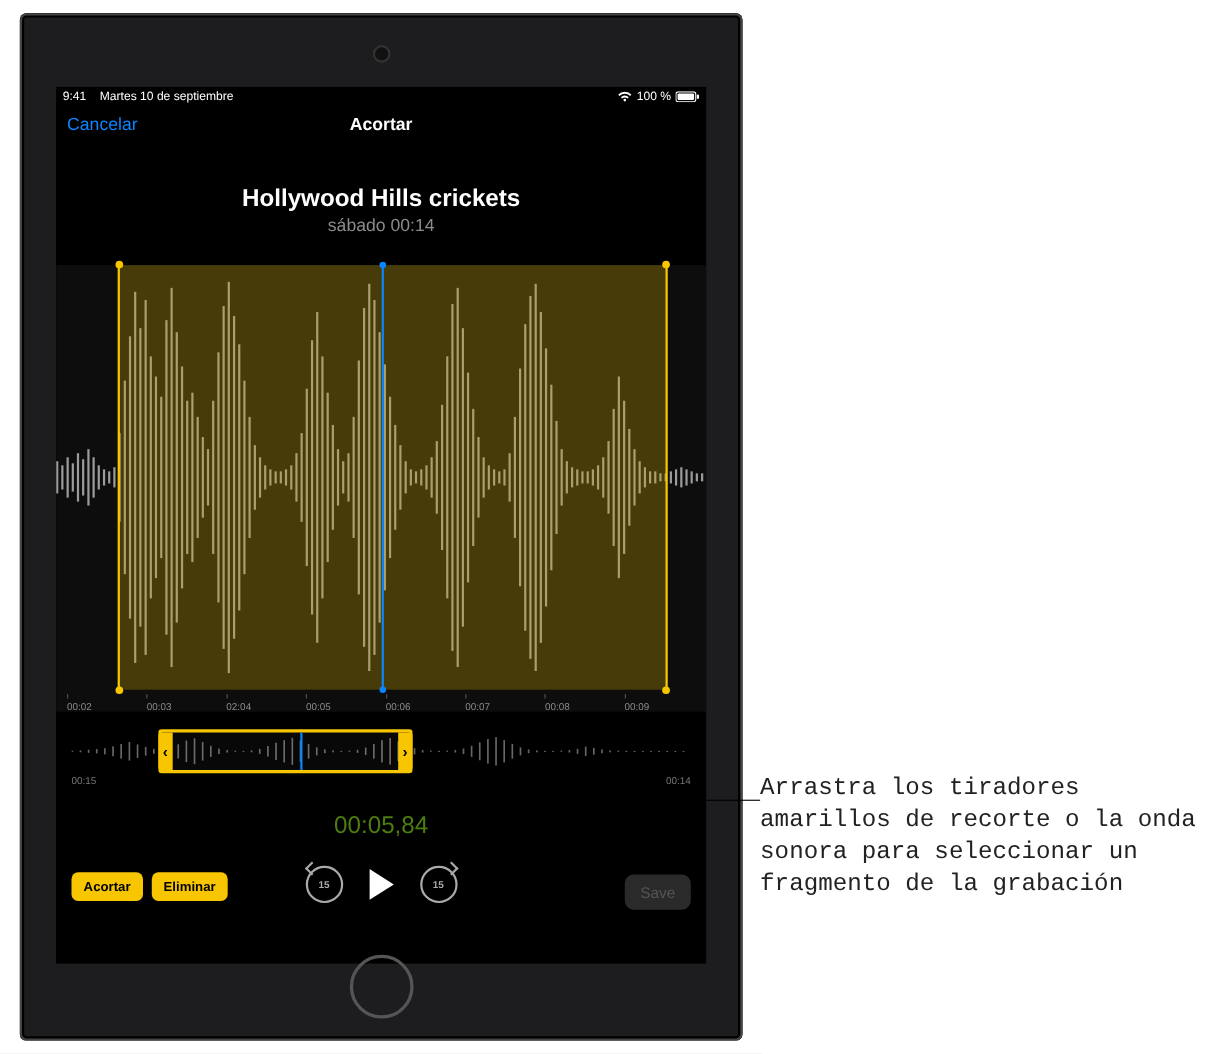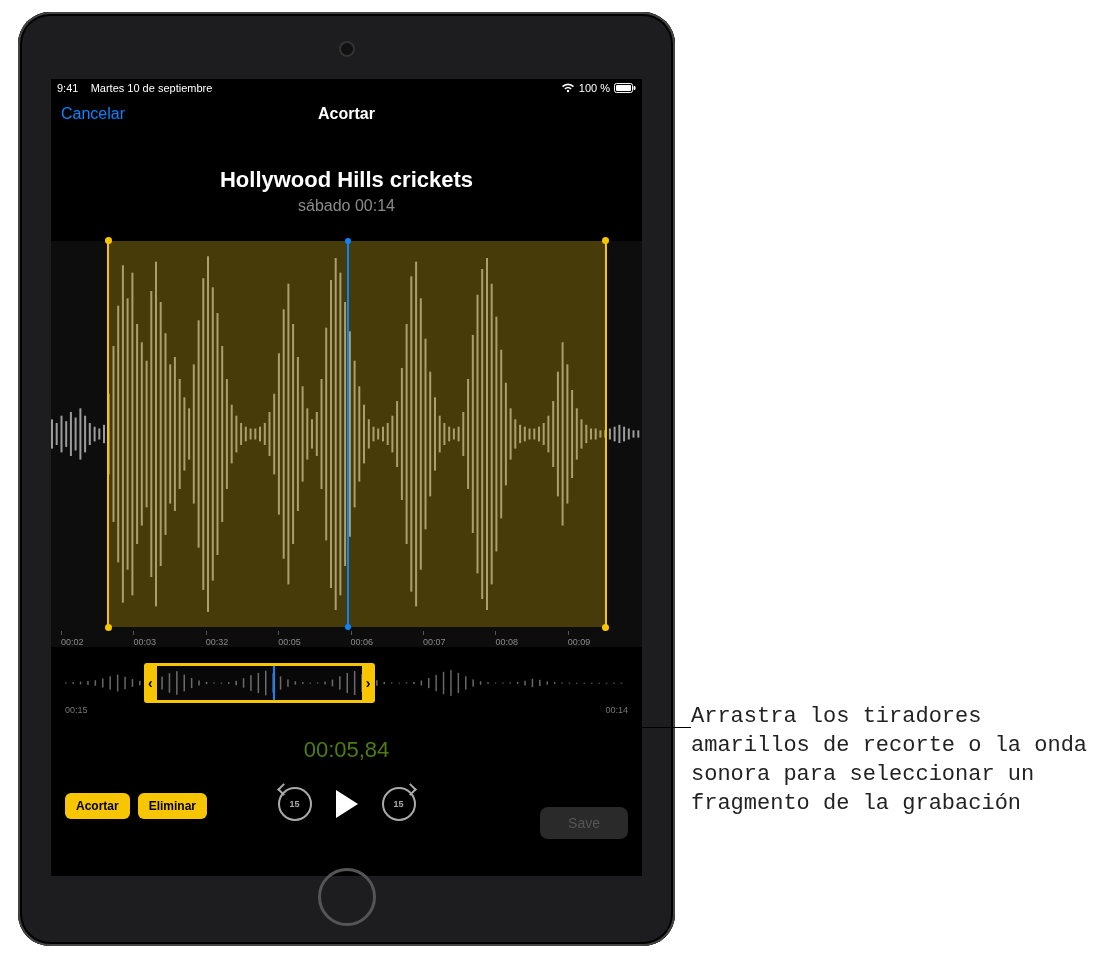--- a/index.html
+++ b/index.html
@@ -1,18 +1,18 @@
 <!DOCTYPE html>
 <html><head>
 <meta charset="utf-8">
 <style>
   html,body{margin:0;padding:0;background:#fff;font-family:-apple-system,Helvetica,Arial,sans-serif;}
   .stage{position:relative;width:1104px;height:958px;}
   
-  .ipad{position:absolute;left:18px;top:12px;width:657px;height:934px;border-radius:32px;
+  .ipad{position:absolute;left:18px;top:12px;width:657px;height:934px;border-radius:6px;
         background:#1d1d1f;box-shadow:0 0 0 2px #444 inset, 0 0 0 4px #000 inset;}
   .camera{position:absolute;left:50%;top:29px;width:12px;height:12px;border-radius:50%;
           background:#111;border:2px solid #333;transform:translateX(-50%);}
   .homebtn{position:absolute;left:50%;bottom:20px;width:52px;height:52px;border-radius:50%;
            border:3px solid #555;background:transparent;transform:translateX(-50%);}
   .screen{position:absolute;left:33px;top:67px;width:591px;height:797px;background:#000;
           overflow:hidden;}
   
   .statusbar{position:relative;height:20px;color:#fff;font-size:11px;}
   .sb-left{position:absolute;left:6px;top:3px;}
@@ -56,22 +56,22 @@
         font-size:12px;font-weight:600;cursor:pointer;}
   .center-ctrls{position:absolute;left:50%;top:0;transform:translateX(-50%);
                 display:flex;align-items:center;gap:24px;}
   .skip{width:30px;height:30px;border:2px solid #aaa;border-radius:50%;position:relative;cursor:pointer;
         display:flex;align-items:center;justify-content:center;color:#aaa;font-size:9px;font-weight:700;}
   .skip::before{content:"";position:absolute;width:7px;height:7px;border-top:2px solid #aaa;}
   .skip.back::before{border-left:2px solid #aaa;transform:rotate(-45deg);left:-1px;top:-4px;}
   .skip.fwd::before{border-right:2px solid #aaa;transform:rotate(45deg);right:-1px;top:-4px;}
   .play{width:0;height:0;border-left:22px solid #fff;border-top:14px solid transparent;
         border-bottom:14px solid transparent;cursor:pointer;}
-  .savebtn{position:absolute;right:14px;top:20px;background:#2a2a2a;color:#555;border:none;
-           border-radius:8px;padding:8px 28px;font-size:14px;cursor:default;}
+  .savebtn{position:absolute;right:14px;top:8px;background:#2a2a2a;color:#555;border:none;
+           border-radius:8px;padding:8px 14px;font-size:14px;cursor:default;}
   
   .callout{position:absolute;left:691px;top:702px;width:398px;color:#222;font-size:22px;line-height:1.32;font-family:Liberation Mono, monospace;}
   .callout-line{position:absolute;left:322px;top:727px;width:369px;height:1px;background:#000;}
   .callout-line::before{content:"";position:absolute;left:-3px;top:-3px;width:7px;height:7px;background:#000;border-radius:50%;}
   svg{display:block;}
 </style>
 </head>
 <body>
 
 <div class="stage">
@@ -243,21 +243,21 @@
           <div class="sel-dot" style="right:-4px"></div>
           <div class="sel-dot" style="left:-4px;top:auto;bottom:-4px"></div>
           <div class="sel-dot" style="right:-4px;top:auto;bottom:-4px"></div>
         </div>
         <div class="playhead-top" id="ph-top" style="left: 50%;"></div>
         <div class="ruler" id="ruler">
             <div class="rtick" style="left: 10px;">00:02</div>
             <div class="rtickline" style="left: 10px;"></div>
             <div class="rtick" style="left: 82.3975px;">00:03</div>
             <div class="rtickline" style="left: 82.3975px;"></div>
-            <div class="rtick" style="left: 154.795px;">00:32</div>
+            <div class="rtick" style="left: 154.795px;">02:04</div>
             <div class="rtickline" style="left: 154.795px;"></div>
             <div class="rtick" style="left: 227.192px;">00:05</div>
             <div class="rtickline" style="left: 227.192px;"></div>
             <div class="rtick" style="left: 299.59px;">00:06</div>
             <div class="rtickline" style="left: 299.59px;"></div>
             <div class="rtick" style="left: 371.988px;">00:07</div>
             <div class="rtickline" style="left: 371.988px;"></div>
             <div class="rtick" style="left: 444.385px;">00:08</div>
             <div class="rtickline" style="left: 444.385px;"></div>
             <div class="rtick" style="left: 516.783px;">00:09</div>

